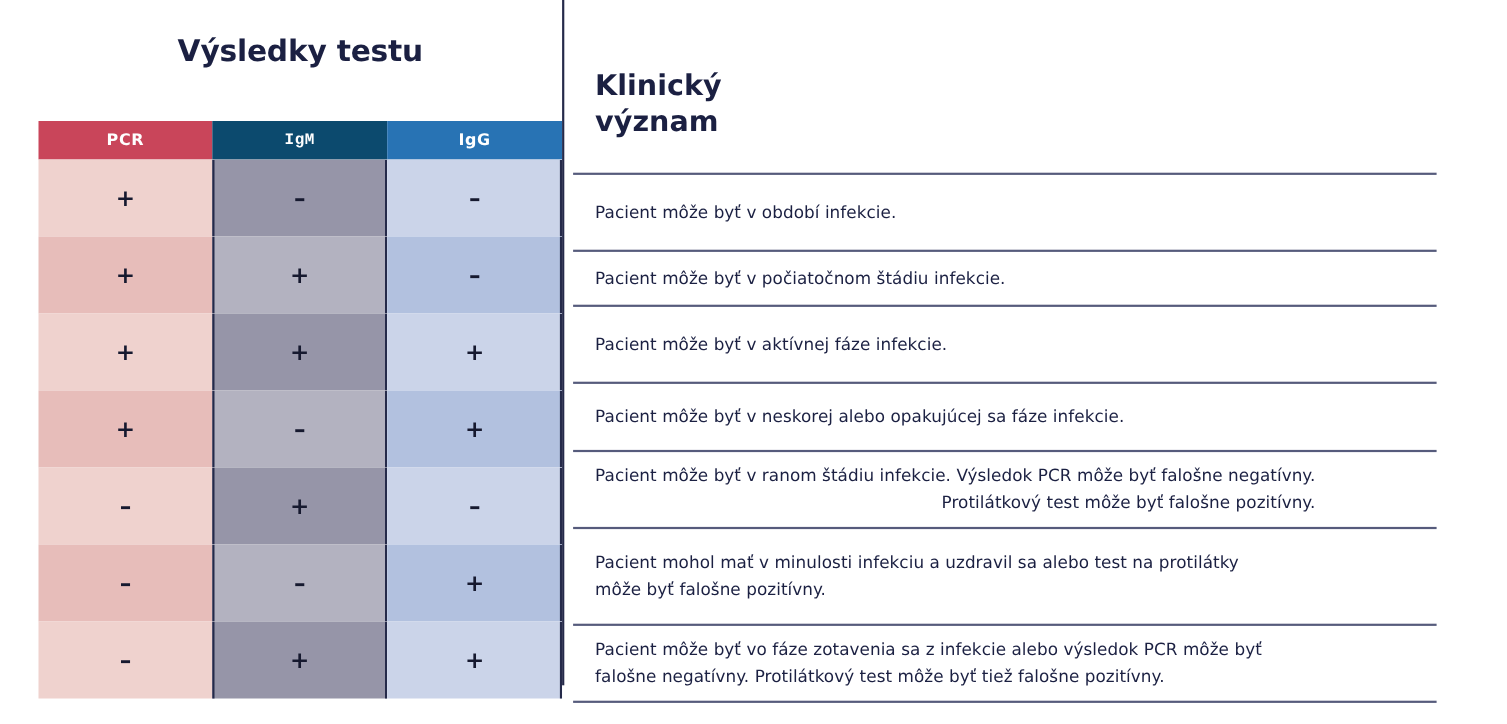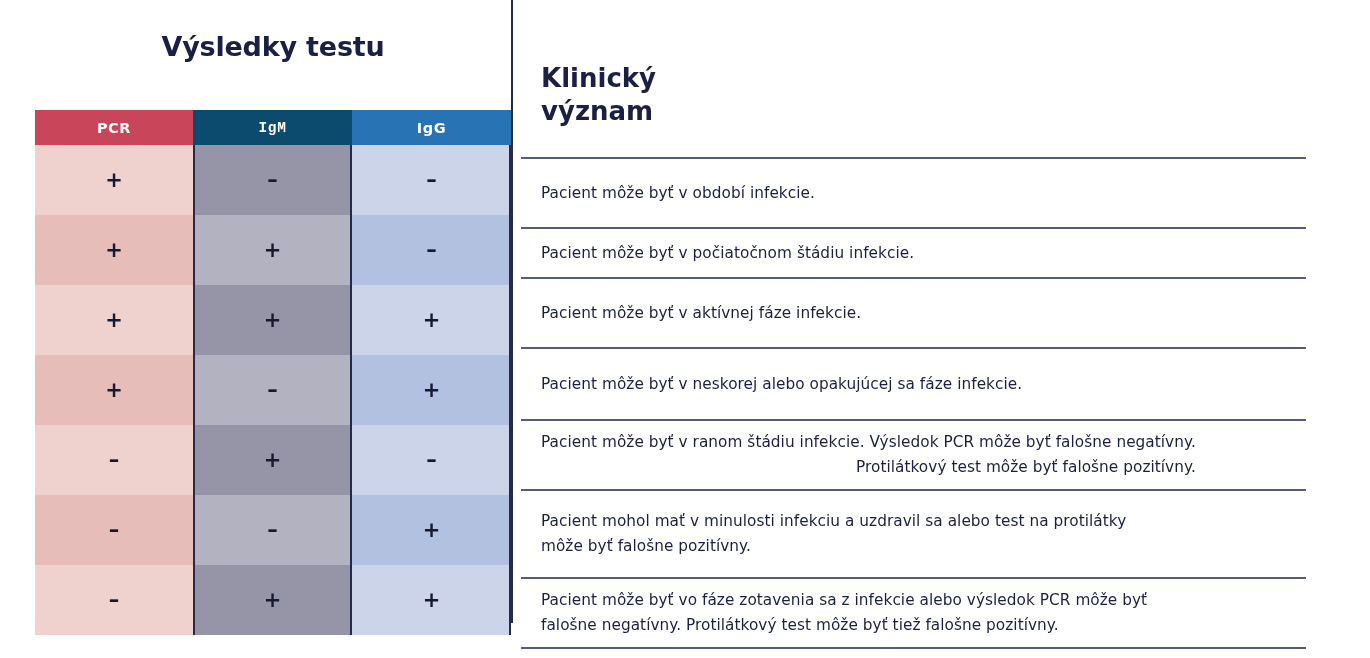--- a/index.html
+++ b/index.html
@@ -206,21 +206,21 @@
   <div id="meaning-rows">
       <div class="meaning-row" style="height: 70px;">
         <span class="meaning-text">Pacient môže byť v období infekcie.</span>
       </div>
       <div class="meaning-row" style="height: 50px;">
         <span class="meaning-text">Pacient môže byť v počiatočnom štádiu infekcie.</span>
       </div>
       <div class="meaning-row" style="height: 70px;">
         <span class="meaning-text">Pacient môže byť v aktívnej fáze infekcie.</span>
       </div>
-      <div class="meaning-row" style="height: 72px;">
+      <div class="meaning-row" style="height: 62px;">
         <span class="meaning-text">Pacient môže byť v neskorej alebo opakujúcej sa fáze infekcie.</span>
       </div>
       <div class="meaning-row" style="height: 70px; text-align: right;">
         <span class="meaning-text">Pacient môže byť v ranom štádiu infekcie. Výsledok PCR môže byť falošne negatívny.
 Protilátkový test môže byť falošne pozitívny.</span>
       </div>
       <div class="meaning-row" style="height: 88px;">
         <span class="meaning-text">Pacient mohol mať v minulosti infekciu a uzdravil sa alebo test na protilátky
 môže byť falošne pozitívny.</span>
       </div>

